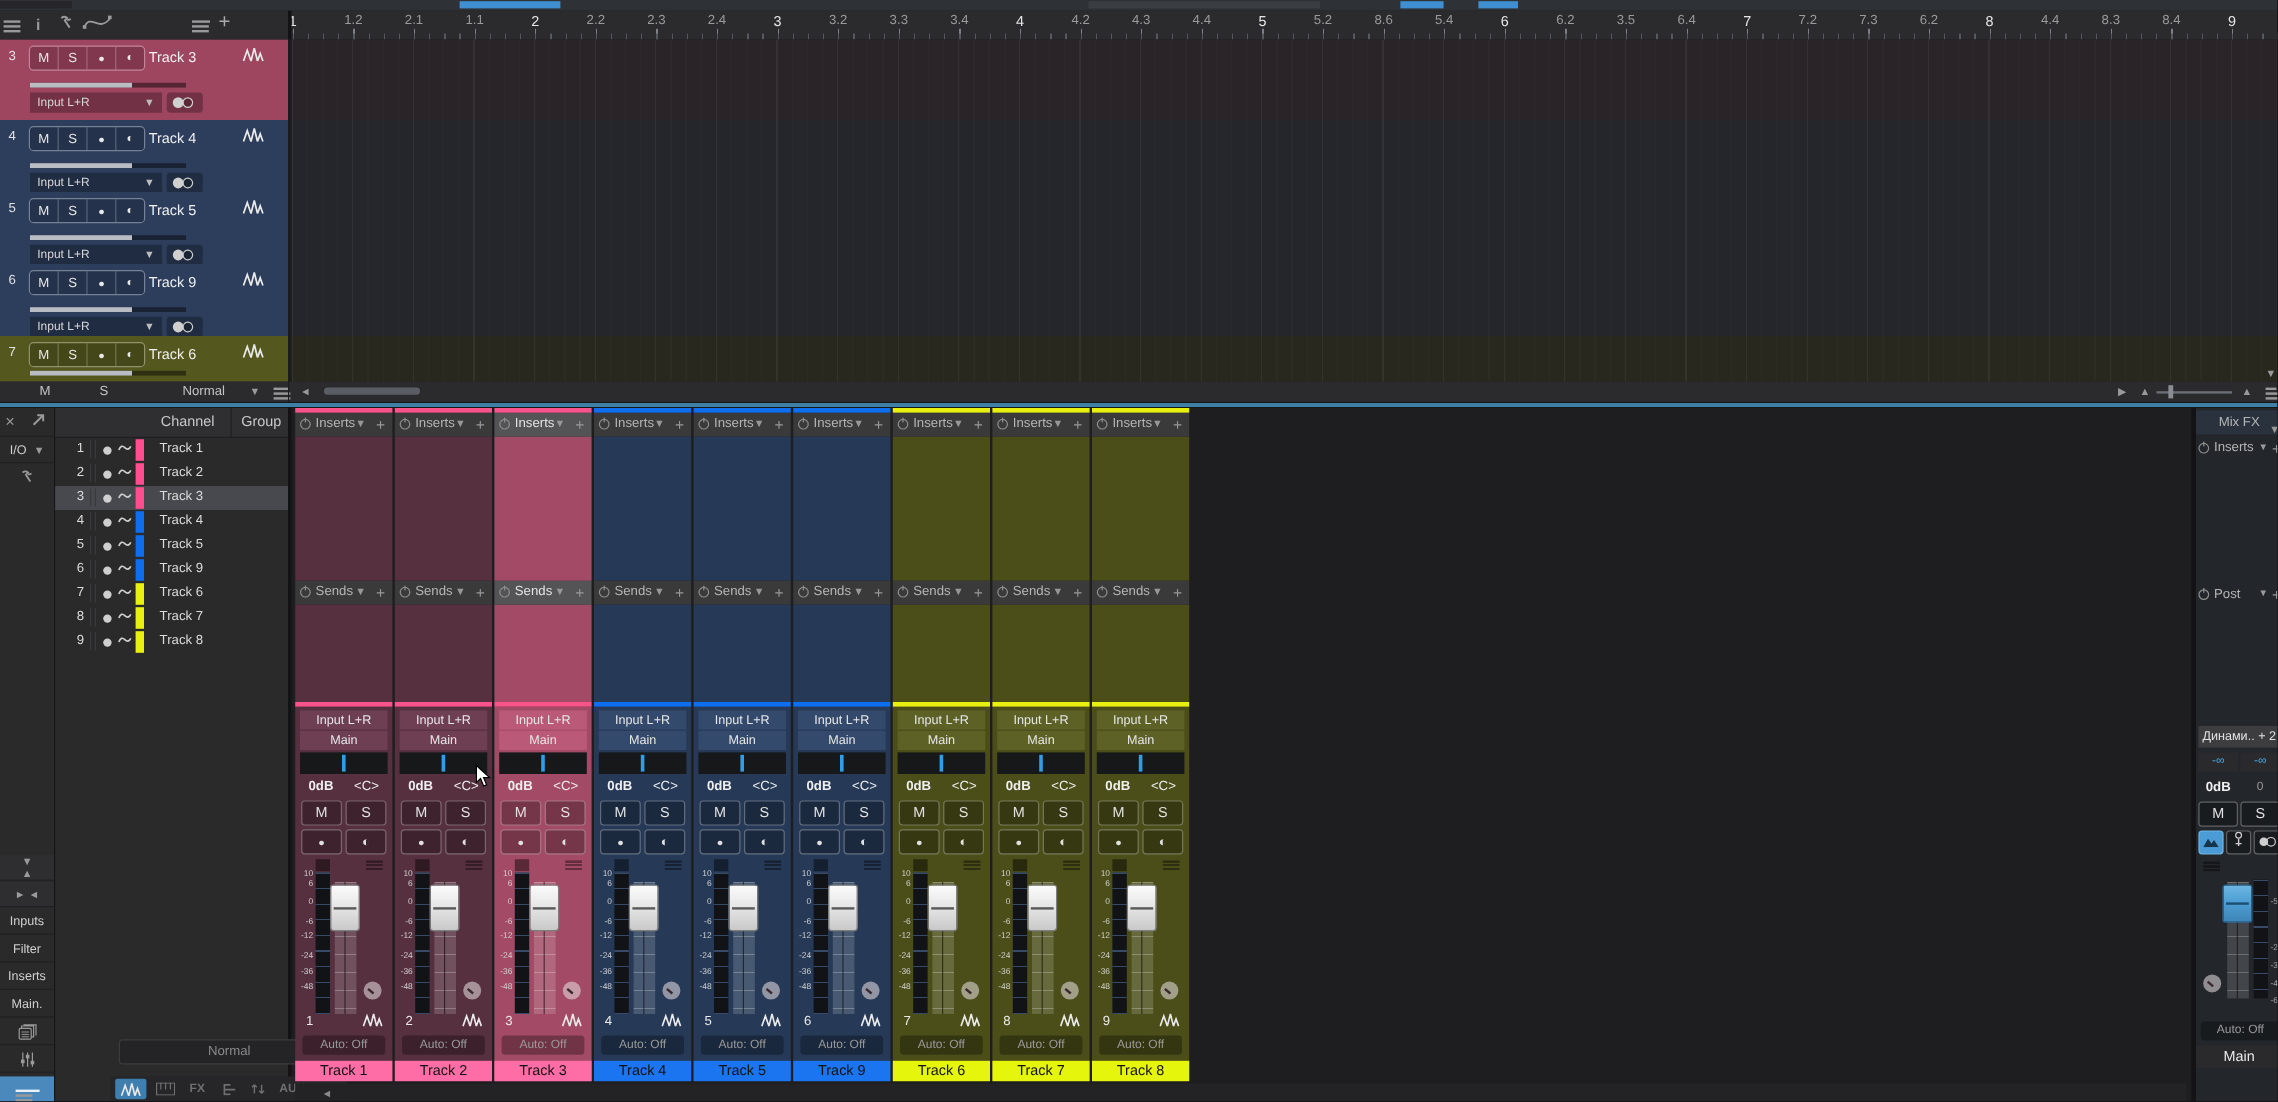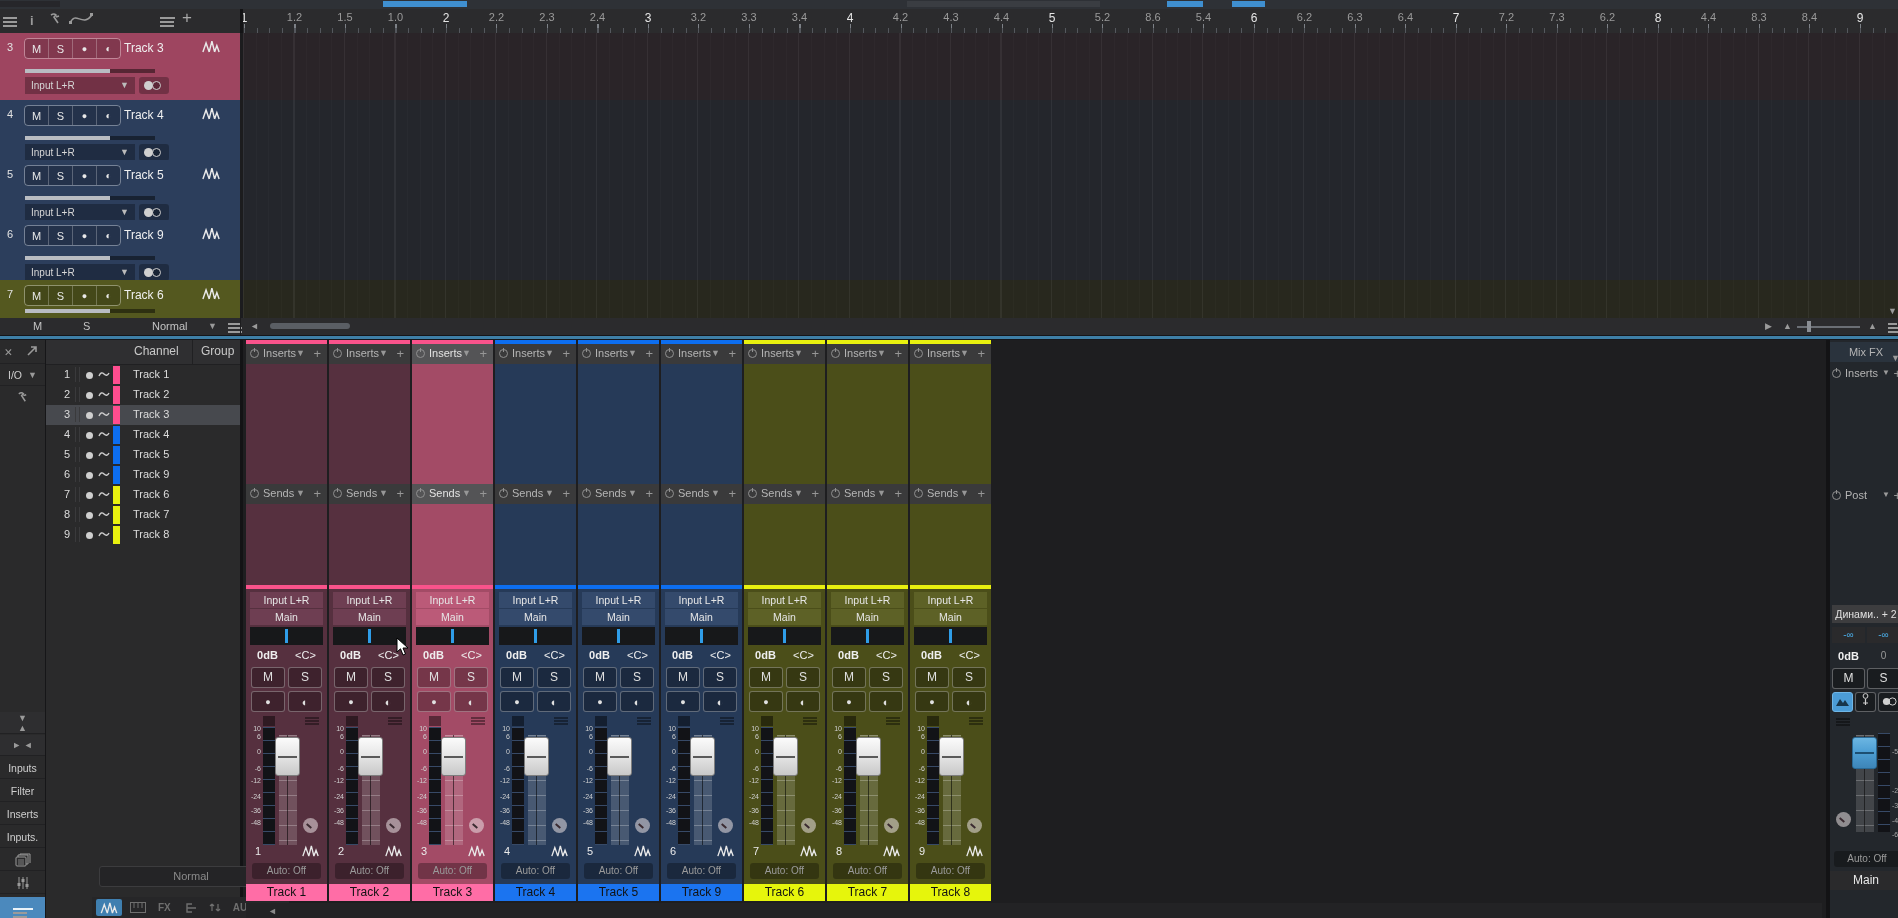--- a/index.html
+++ b/index.html
@@ -179,41 +179,41 @@
         </svg></span>
     <span class="tico" style="left:160px">
         <span class="hlines" style="width:15px"></span>
       </span>
     <span class="tico" style="left:182px;font-size:17px;color:#a8a8a8;top:0px">+</span>
   </div>
 
   <div class="abs" id="ruler">
       <span class="rlab major" style="left: 1px;">1</span>
       <span class="rlab" style="left: 51.5px;">1.2</span>
-      <span class="rlab" style="left: 102px;">1.5</span>
-      <span class="rlab" style="left: 152.5px;">1.0</span>
+      <span class="rlab" style="left: 102px;">2.1</span>
+      <span class="rlab" style="left: 152.5px;">1.1</span>
       <span class="rlab major" style="left: 203px;">2</span>
       <span class="rlab" style="left: 253.5px;">2.2</span>
       <span class="rlab" style="left: 304px;">2.3</span>
       <span class="rlab" style="left: 354.5px;">2.4</span>
       <span class="rlab major" style="left: 405px;">3</span>
       <span class="rlab" style="left: 455.5px;">3.2</span>
       <span class="rlab" style="left: 506px;">3.3</span>
       <span class="rlab" style="left: 556.5px;">3.4</span>
       <span class="rlab major" style="left: 607px;">4</span>
       <span class="rlab" style="left: 657.5px;">4.2</span>
       <span class="rlab" style="left: 708px;">4.3</span>
       <span class="rlab" style="left: 758.5px;">4.4</span>
       <span class="rlab major" style="left: 809px;">5</span>
       <span class="rlab" style="left: 859.5px;">5.2</span>
       <span class="rlab" style="left: 910px;">8.6</span>
       <span class="rlab" style="left: 960.5px;">5.4</span>
       <span class="rlab major" style="left: 1011px;">6</span>
       <span class="rlab" style="left: 1061.5px;">6.2</span>
-      <span class="rlab" style="left: 1112px;">6.3</span>
+      <span class="rlab" style="left: 1112px;">3.5</span>
       <span class="rlab" style="left: 1162.5px;">6.4</span>
       <span class="rlab major" style="left: 1213px;">7</span>
       <span class="rlab" style="left: 1263.5px;">7.2</span>
       <span class="rlab" style="left: 1314px;">7.3</span>
       <span class="rlab" style="left: 1364.5px;">6.2</span>
       <span class="rlab major" style="left: 1415px;">8</span>
       <span class="rlab" style="left: 1465.5px;">4.4</span>
       <span class="rlab" style="left: 1516px;">8.3</span>
       <span class="rlab" style="left: 1566.5px;">8.4</span>
       <span class="rlab major" style="left: 1617px;">9</span>
@@ -369,21 +369,21 @@
         </div>
       <div class="ccell" style="top:372px;height:22px;background:#2e2e30">
           <span class="tri">▼<br>▲</span>
         </div>
       <div class="ccell" style="top:395px;height:21px;background:#2e2e30">
           <span class="tri">►&nbsp;◄</span>
         </div>
       <div class="ccell" style="top:417px;height:22px">Inputs</div>
       <div class="ccell" style="top:440px;height:22px">Filter</div>
       <div class="ccell" style="top:463px;height:22px">Inserts</div>
-      <div class="ccell" style="top:486px;height:22px">Inputs.</div>
+      <div class="ccell" style="top:486px;height:22px">Main.</div>
       <div class="ccell" style="top:509px;height:22px">
         <svg width="16" height="14" viewBox="0 0 16 14">
             <rect x="1" y="4" width="10" height="9" rx="1" stroke="#9a9a9a" fill="none"></rect>
             <path d="M3 4 V2 h10 v9 h-2 M5 2 V1 h10 v9" stroke="#9a9a9a" fill="none"></path>
             <path d="M3 7 h6 M3 9 h6 M3 11 h6" stroke="#9a9a9a" stroke-width="0.8"></path>
           </svg>
         </div>
       <div class="ccell" style="top:532px;height:22px">
         <svg width="14" height="14" viewBox="0 0 14 14">
             <path d="M3 1 v12 M7 1 v12 M11 1 v12" stroke="#9a9a9a"></path>

